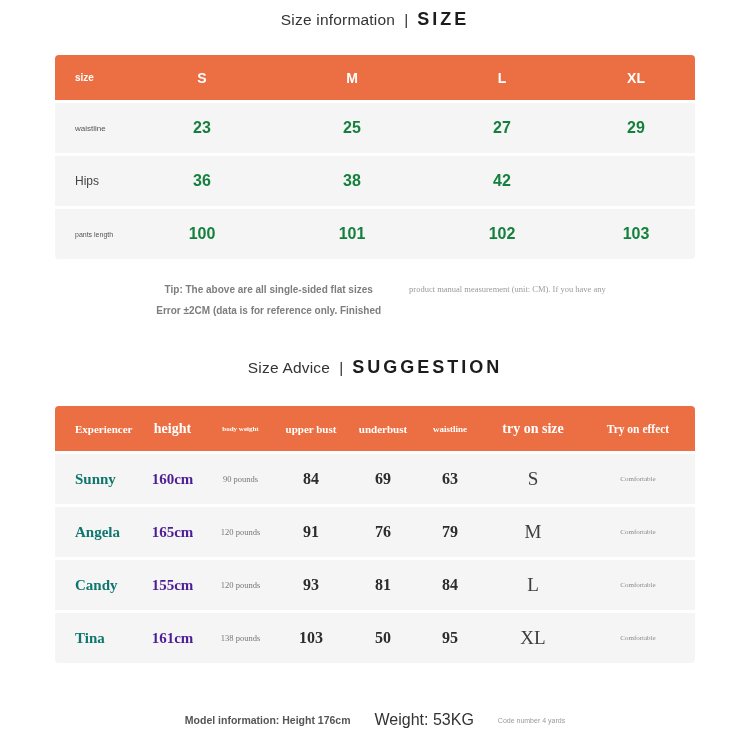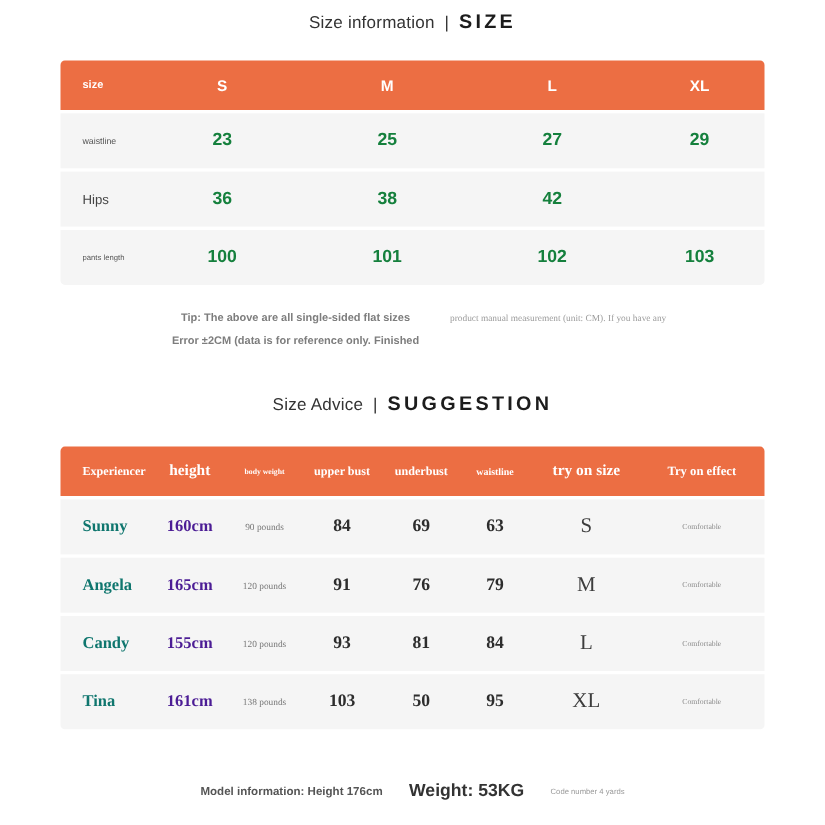--- a/index.html
+++ b/index.html
@@ -84,21 +84,21 @@
   }
   .tip-left { font-size:10px; font-weight:bold; color:#7d7d7d; text-align:center; line-height:21px; }
   .tip-right { font-size:8.5px; font-weight:400; color:#9b9b9b; text-align:right; line-height:21px;font-family:Liberation Serif, serif; }
 
   
   .footer {
     display:flex; justify-content:center; align-items:center;
     gap:24px; margin-top:48px;
   }
   .f-model { font-size:10.5px; font-weight:bold; color:#555; }
-  .f-weight { font-size:16px; font-weight:700; color:#333; }
+  .f-weight { font-size:16px; font-weight:400; color:#333; }
   .f-code { font-size:7px; color:#999; }
 </style>
 </head>
 <body>
 
 <div class="page">
 
   <div class="section-title first">
     <span class="title-label">Size information</span><span class="title-div">|</span><span class="title-caps">SIZE</span>
   </div>

